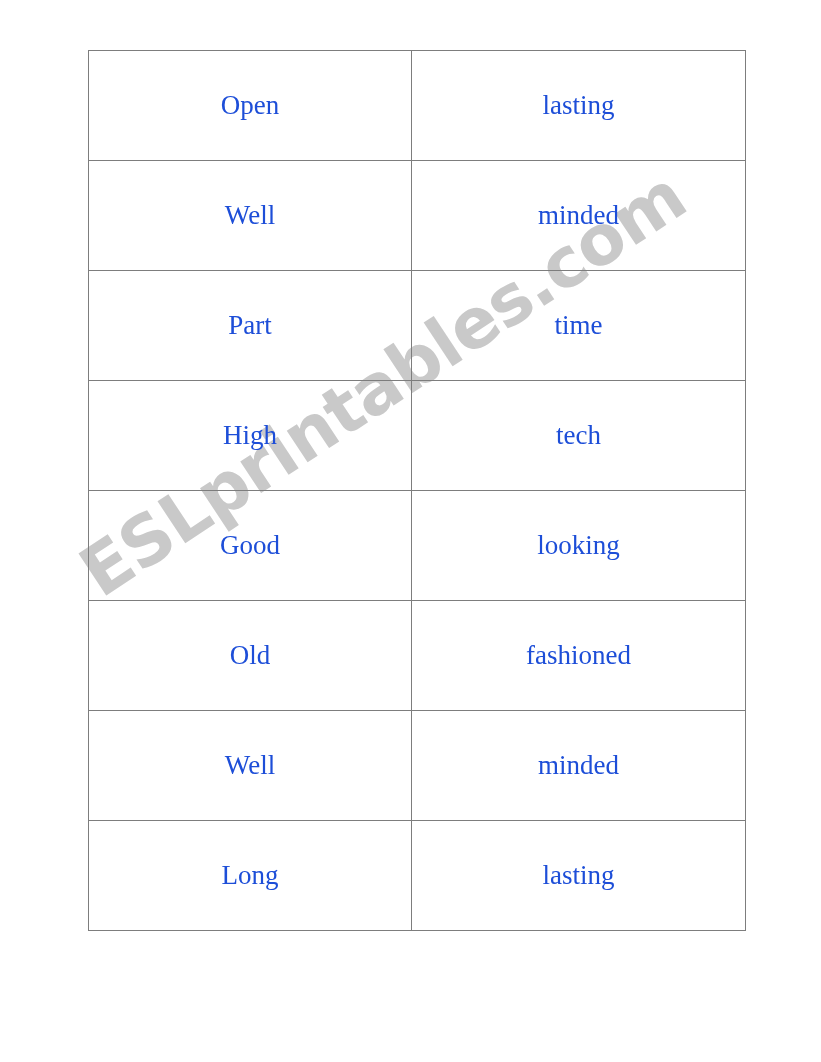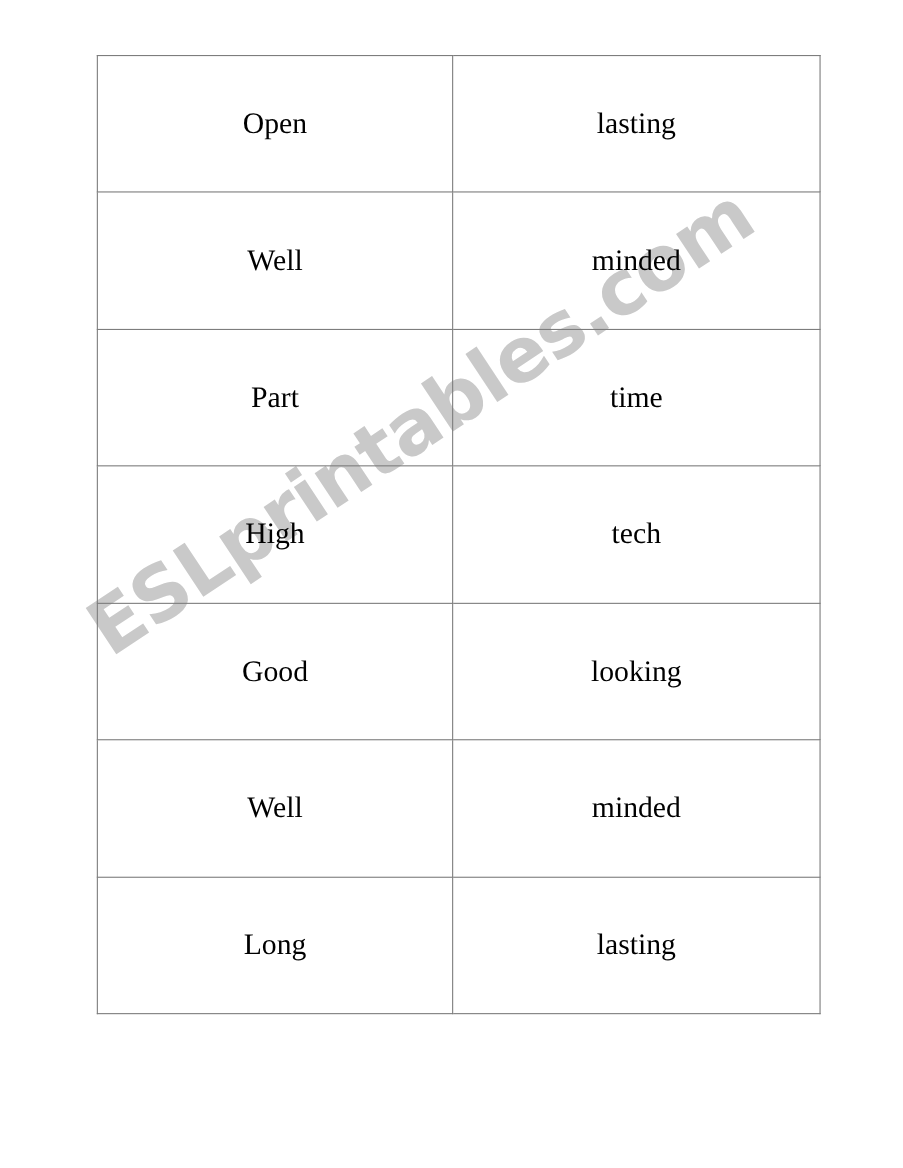--- a/index.html
+++ b/index.html
@@ -63,21 +63,21 @@
     z-index: 10;
   }
   #match-table td {
     border: 1px solid #7d7d7d;
     height: 109px;
     padding: 0;
     text-align: center;
     vertical-align: middle;
     font-family: "Liberation Serif", "DejaVu Serif", serif;
     font-size: 27px;
-    color: #000000;
+    color: #1d4ed8;
     background: transparent;
     line-height: 1.1;
   }
   #match-table col.col-left  { width: 323px; }
   #match-table col.col-right { width: 334px; }
 
   .cell-text {
     display: block;
     width: 100%;
   }
@@ -132,20 +132,28 @@
       <tr>
         <td>
           <span class="cell-text">Good</span>
         </td>
         <td>
           <span class="cell-text">looking</span>
         </td>
       </tr>
       <tr>
         <td>
+          <span class="cell-text">Old</span>
+        </td>
+        <td>
+          <span class="cell-text">fashioned</span>
+        </td>
+      </tr>
+      <tr>
+        <td>
           <span class="cell-text">Well</span>
         </td>
         <td>
           <span class="cell-text">minded</span>
         </td>
       </tr>
       <tr>
         <td>
           <span class="cell-text">Long</span>
         </td>

